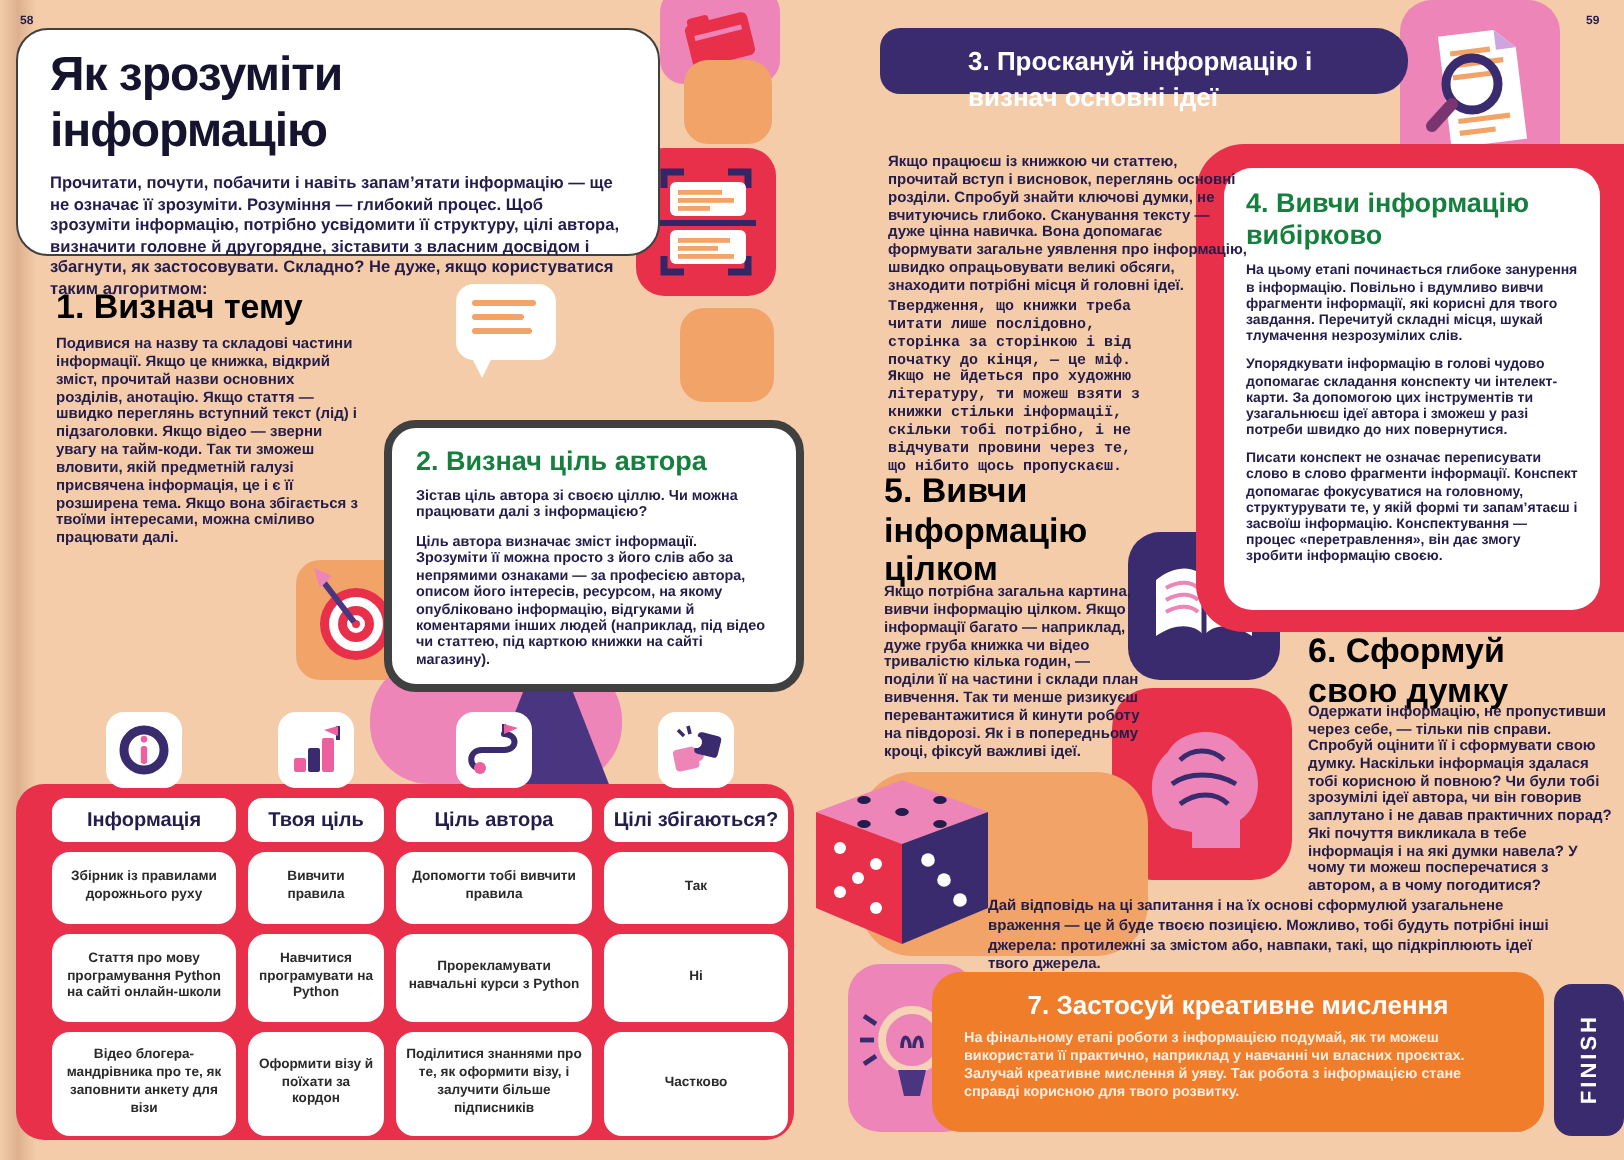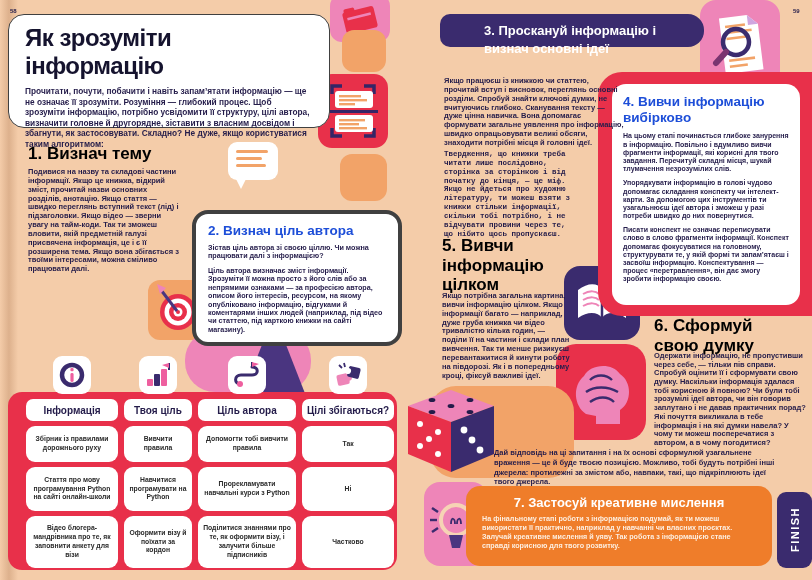--- a/index.html
+++ b/index.html
@@ -14,21 +14,21 @@
   .tile{border-radius:12px;z-index:2;}
   .o-tile{background:#f2a368;}
   .p-tile{background:#ee85b8;}
   .r-tile{background:#e8304a;}
   .v-tile{background:#3a2b6e;}
   h1,h2,h3,p{margin:0;}
   .doc-title{font-size:24px;font-weight:800;letter-spacing:-.5px;color:#15132e;}
   .intro{font-size:8.3px;line-height:1.28;font-weight:700;margin-top:6px;width:286px;}
   .step-h{font-size:17px;font-weight:800;color:#000000;z-index:6;}
   .body-t{font-size:7.5px;line-height:1.18;font-weight:600;color:#241c4a;z-index:6;}
-  .card-h{font-size:13.5px;font-weight:800;color:#1d4ed8;}
+  .card-h{font-size:13.5px;font-weight:800;color:#15803d;}
   .card-p{font-size:7.2px;line-height:1.17;font-weight:600;margin-top:6px;}
   
   .table-red{left:8px;top:392px;width:389px;height:178px;background:#e8304a;border-radius:14px;z-index:3;}
   .table-grid{left:8px;top:356px;width:389px;z-index:5;display:grid;
     grid-template-columns:92px 68px 98px 92px;column-gap:6px;row-gap:5px;
     grid-template-rows:38px 22px 36px 44px 52px;padding:0 18px;}
   .icon-box{width:38px;height:38px;background:#fff;border-radius:9px;justify-self:center;
     display:flex;align-items:center;justify-content:center;}
   .pill{background:#fff;border-radius:7px;display:flex;align-items:center;justify-content:center;
     font-size:10px;font-weight:800;text-align:center;color:#241c4a;}

